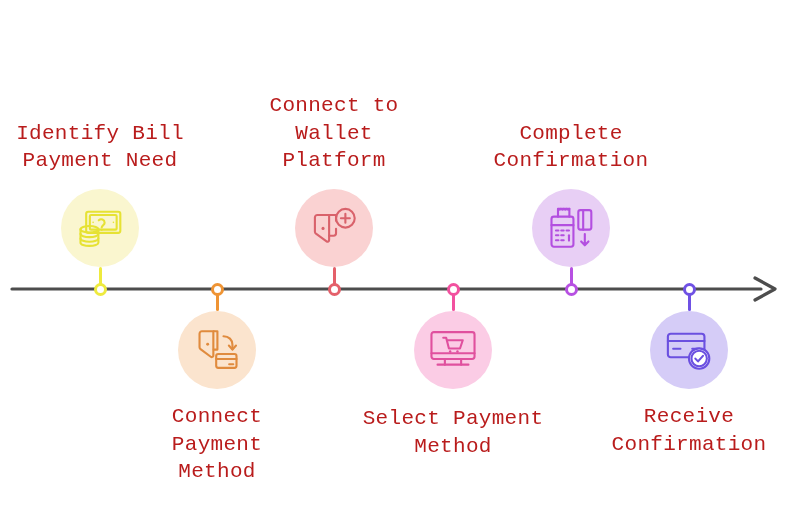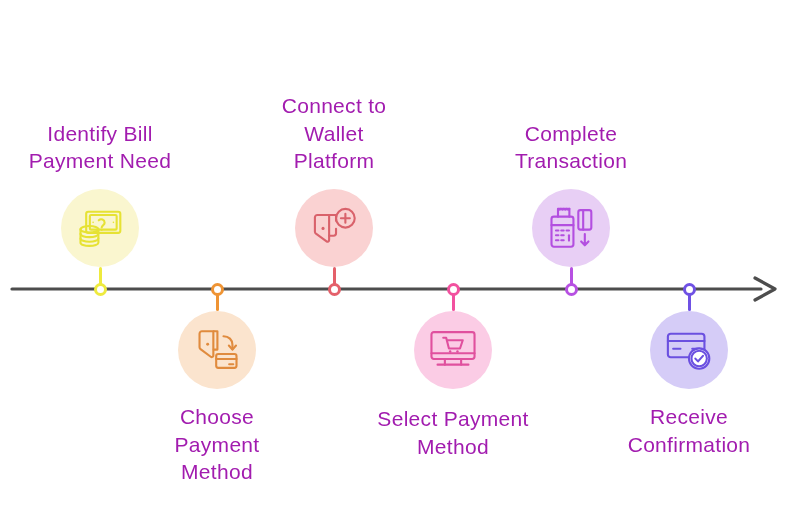--- a/index.html
+++ b/index.html
@@ -55,22 +55,22 @@
     height: 13px;
     border-radius: 50%;
     background: #ffffff;
     box-sizing: border-box;
     border-width: 3px;
     border-style: solid;
   }
   .label {
     position: absolute;
     text-align: center;
-    color: #a21caf;
-    font-family: Liberation Sans, sans-serif;
+    color: #b91c1c;
+    font-family: Liberation Mono, monospace;
     font-size: 21px;
     line-height: 1.32;
     letter-spacing: 0.3px;
     font-weight: 500;
     white-space: pre-line;
   }
 </style>
 </head>
 <body>
 
@@ -112,21 +112,21 @@
       <path d="M28 9h4.5v22.5H28"></path>
       <circle cx="20.5" cy="25" r="1.8" fill="currentColor" stroke="none"></circle>
       <path d="M40 15c6.5 0 11 4.5 11 10.5V31"></path>
       <path d="M46.6 26.5 51 31.6 55.4 26.5"></path>
       <rect x="31" y="37" width="25" height="17" rx="2.5"></rect>
       <path d="M31 43h25"></path>
       <path d="M47 49.5h5"></path>
     </svg>
         </div>
         <div class="dot" style="border-color: rgb(239, 148, 52); left: -6.5px; top: -6.5px;"></div>
-        <div class="label" style="width: 210px; left: -105px; top: 114px;">Choose
+        <div class="label" style="width: 210px; left: -105px; top: 114px;">Connect
 Payment
 Method</div>
       </div>
       <div class="step" style="left: 334px; top: 289px;">
         <div class="stem" style="background: rgb(228, 96, 106); left: -1.5px; height: 22px; top: -22px;"></div>
         <div class="bubble" style="width: 78px; height: 78px; left: -39px; background: rgb(250, 210, 210); color: rgb(217, 98, 107); top: -100px;">
     <svg viewBox="0 0 64 64" width="52" height="52" fill="none" stroke="currentColor" stroke-width="2.6" stroke-linecap="round" stroke-linejoin="round">
       <path d="M26 16H11.5a3 3 0 0 0-3 3v17.5a3 3 0 0 0 1.25 2.44l13.1 9.6A2 2 0 0 0 26 46.9V16z"></path>
       <path d="M26 16h8.5v7"></path>
       <path d="M34.5 33v5.5a3 3 0 0 1-3 3H26"></path>
@@ -169,21 +169,21 @@
       <path d="M13.5 41h3M20 41h3"></path>
       <path d="M13.5 47h3M20 47h3"></path>
       <path d="M29.5 41v6.5"></path>
       <rect x="41" y="10" width="16" height="24" rx="2.5"></rect>
       <path d="M47 10v24"></path>
       <path d="M49 39.5v13M44.5 48.5l4.5 4.8 4.5-4.8"></path>
     </svg>
         </div>
         <div class="dot" style="border-color: rgb(183, 80, 226); left: -6.5px; top: -6.5px;"></div>
         <div class="label" style="width: 210px; left: -105px; top: -169.438px;">Complete
-Transaction</div>
+Confirmation</div>
       </div>
       <div class="step" style="left: 689px; top: 289px;">
         <div class="stem" style="background: rgb(111, 81, 228); left: -1.5px; height: 22px; top: 0px;"></div>
         <div class="bubble" style="width: 78px; height: 78px; left: -39px; background: rgb(213, 204, 247); color: rgb(107, 80, 224); top: 22px;">
     <svg viewBox="0 0 64 64" width="52" height="52" fill="none" stroke="currentColor" stroke-width="2.6" stroke-linecap="round" stroke-linejoin="round">
       <rect x="6" y="12" width="45" height="29" rx="3.5"></rect>
       <path d="M6 21h45"></path>
       <path d="M12.5 30.5h9"></path>
       <path d="M36 30.5h9"></path>
       <circle cx="44.5" cy="42.5" r="12.5" fill="#ffffff"></circle>

